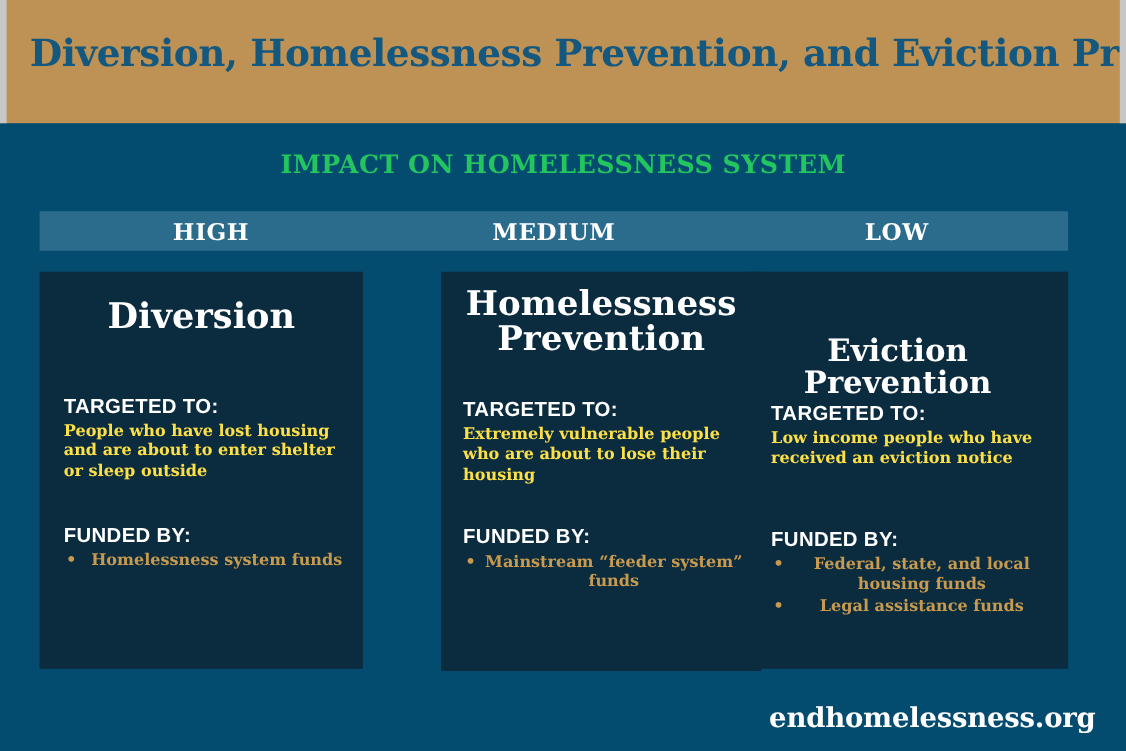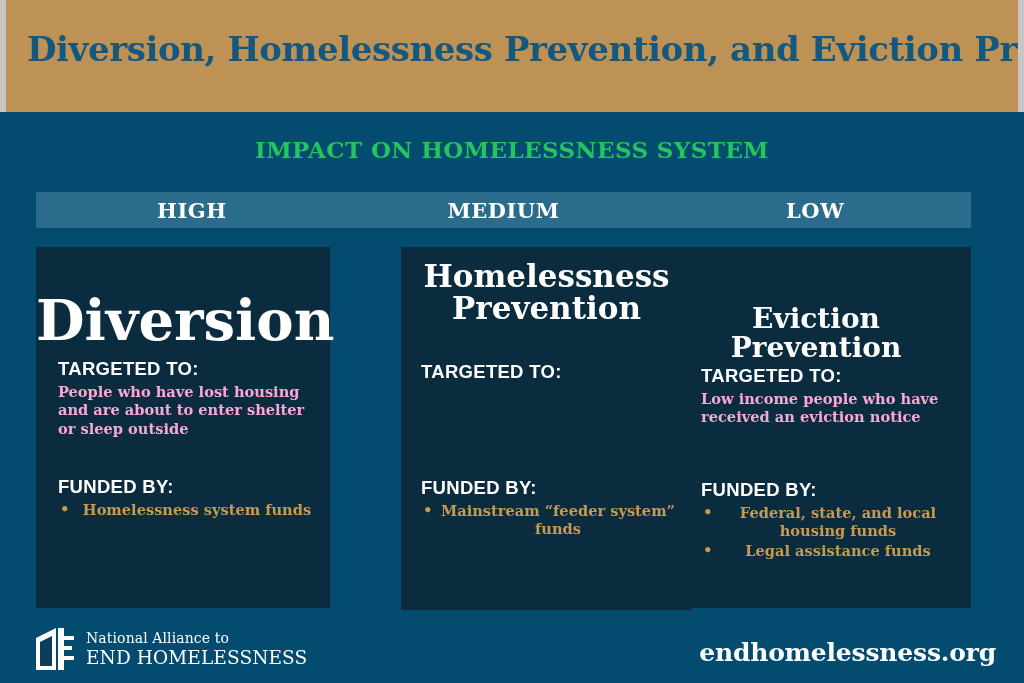--- a/index.html
+++ b/index.html
@@ -104,22 +104,21 @@
   .card-title {
     font-family: "DejaVu Serif", "Liberation Serif", serif;
     font-weight: bold;
     color: #ffffff;
     text-align: center;
     line-height: 1.04;
   }
   #card-0 .card-title {
     position: absolute;
     left: 0; top: 24px; width: 294px;
-    font-size: 56px;
-    margin-top: 20px;
+    font-size: 32px;
   }
   #card-1 .card-title {
     position: absolute;
     left: 0; top: 13px; width: 291px;
     font-size: 31px;
   }
   #card-2 .card-title {
     position: absolute;
     left: 0; top: 13px; width: 270px;
     font-size: 28px;
@@ -136,21 +135,21 @@
     font-size: 18.5px;
     letter-spacing: 0.3px;
     color: #ffffff;
     margin: 0 0 3px 0;
   }
   .section-body {
     font-family: "DejaVu Serif", "Liberation Serif", serif;
     font-weight: bold;
     font-size: 14.6px;
     line-height: 1.26;
-    color: #f9a8d4;
+    color: #fde047;
     margin: 0;
   }
   ul.bullets {
     margin: 0;
     padding: 0;
     list-style: none;
     text-align: center;
   }
   ul.bullets li {
     font-family: "DejaVu Serif", "Liberation Serif", serif;
@@ -255,20 +254,21 @@
       <ul class="bullets">
         <li>Homelessness system funds</li>
       </ul>
     </div>
   </div>
 
   <div class="card" id="card-1">
     <div class="card-title">Homelessness Prevention</div>
     <div class="section sec-target">
       <p class="section-label">TARGETED TO:</p>
+      <p class="section-body">Extremely vulnerable people who are about to lose their housing</p>
     </div>
     <div class="section sec-funded">
       <p class="section-label">FUNDED BY:</p>
       <ul class="bullets">
         <li>Mainstream “feeder system” funds</li>
       </ul>
     </div>
   </div>
 
   <div class="card" id="card-2">
@@ -280,30 +280,16 @@
     <div class="section sec-funded">
       <p class="section-label">FUNDED BY:</p>
       <ul class="bullets">
         <li>Federal, state, and local housing funds</li>
         <li>Legal assistance funds</li>
       </ul>
     </div>
   </div>
 
   <div id="footer">
-    <div id="logo">
-      <svg id="logo-mark" viewBox="0 0 44 46">
-        <polygon points="2,12 22,2 22,44 2,44" fill="#ffffff"></polygon>
-        <polygon points="6,16 18,10 18,40 6,40" fill="#0b3d5c"></polygon>
-        <rect x="24" y="2" width="6" height="42" fill="#ffffff"></rect>
-        <rect x="30" y="10" width="10" height="4" fill="#ffffff"></rect>
-        <rect x="30" y="20" width="8" height="4" fill="#ffffff"></rect>
-        <rect x="30" y="30" width="10" height="4" fill="#ffffff"></rect>
-      </svg>
-      <div id="logo-text">
-        <span id="logo-line1">National Alliance to</span>
-        <span id="logo-line2">END HOMELESSNESS</span>
-      </div>
-    </div>
     <div id="site-url">endhomelessness.org</div>
   </div>
 
 </div>
 
 </body></html>

